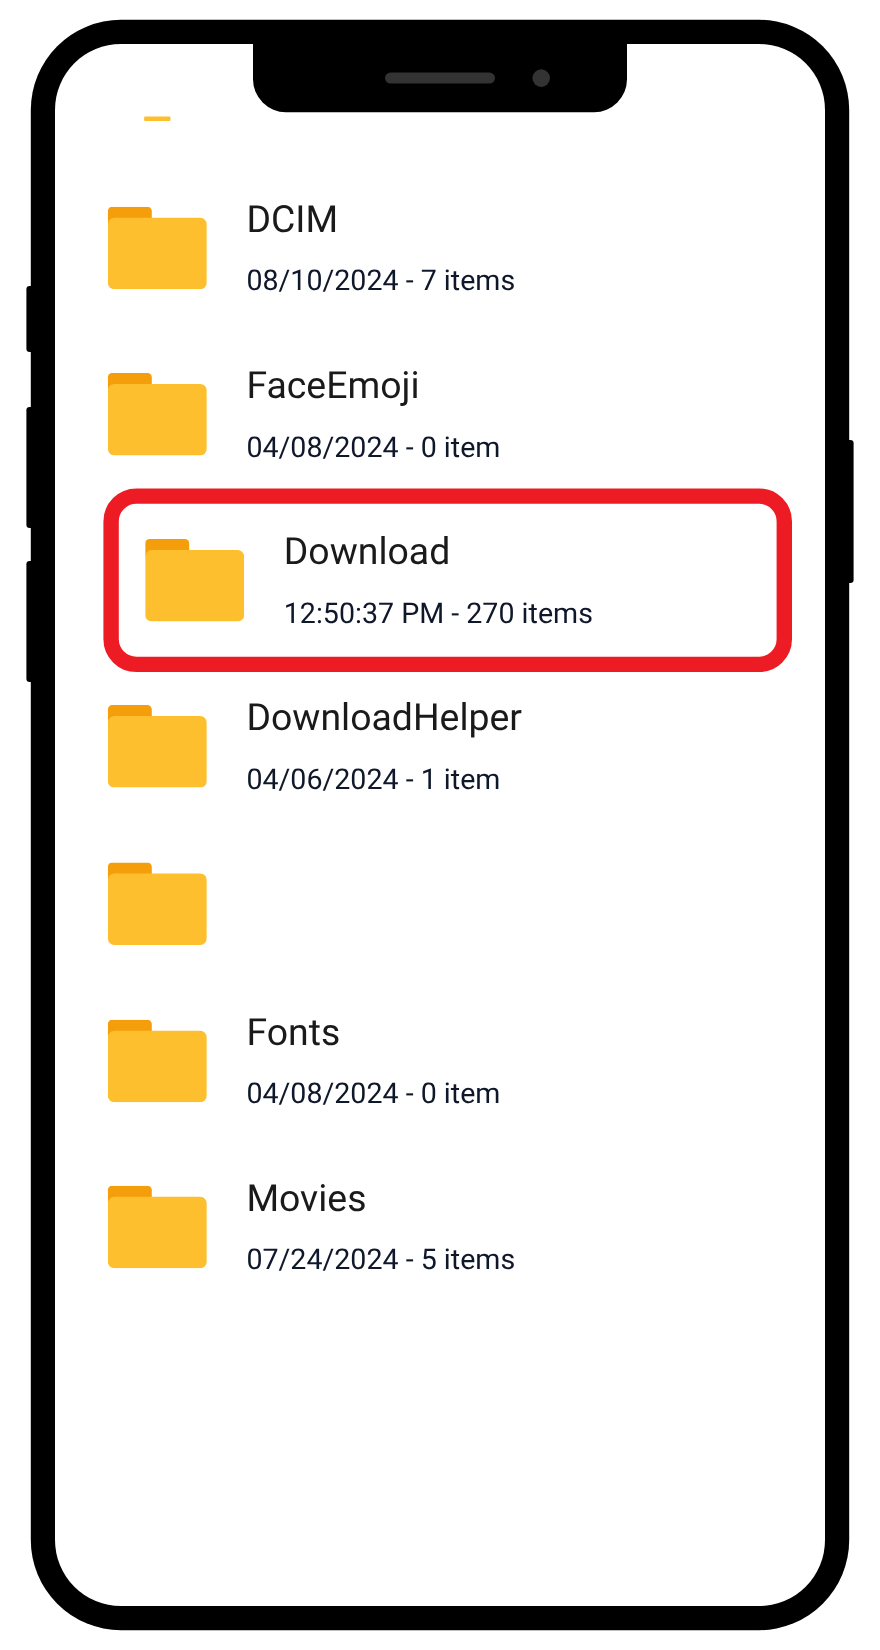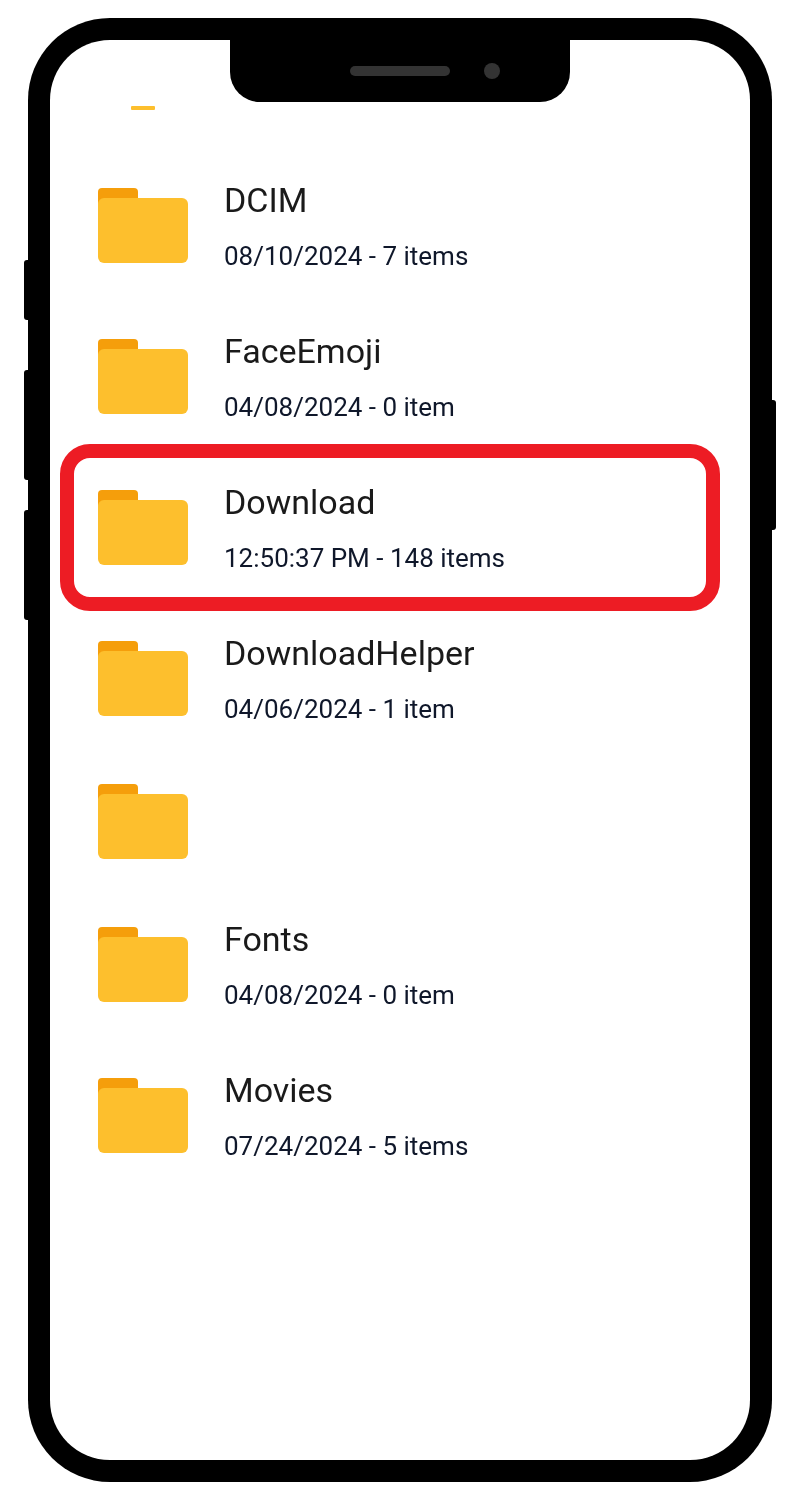--- a/index.html
+++ b/index.html
@@ -134,20 +134,21 @@
       color: #1a1a1a;
       font-weight: 400;
     }
     .folder-meta {
       font-size: 26px;
       color: #0f172a;
       font-weight: 400;
     }
     .highlighted {
       position: relative;
+      margin-left: 34px;
     }
     .highlight-box {
       position: absolute;
       top: -8px;
       left: 10px;
       right: 30px;
       bottom: -8px;
       border: 14px solid #ed1c24;
       border-radius: 30px;
       pointer-events: none;
@@ -198,21 +199,21 @@
       </div>
 
       <div class="folder-row highlighted">
         <div class="highlight-box"></div>
         <svg class="folder-icon-svg" viewBox="0 0 90 75">
           <rect x="0" y="0" width="40" height="18" fill="#F59E0B" rx="4"></rect>
           <rect x="0" y="10" width="90" height="65" fill="#FDBF2D" rx="6"></rect>
         </svg>
         <div class="folder-info">
           <div class="folder-name">Download</div>
-          <div class="folder-meta">12:50:37 PM - 148 items</div>
+          <div class="folder-meta">12:50:37 PM - 270 items</div>
         </div>
       </div>
 
       <div class="folder-row">
         <svg class="folder-icon-svg" viewBox="0 0 90 75">
           <rect x="0" y="0" width="40" height="18" fill="#F59E0B" rx="4"></rect>
           <rect x="0" y="10" width="90" height="65" fill="#FDBF2D" rx="6"></rect>
         </svg>
         <div class="folder-info">
           <div class="folder-name">DownloadHelper</div>

